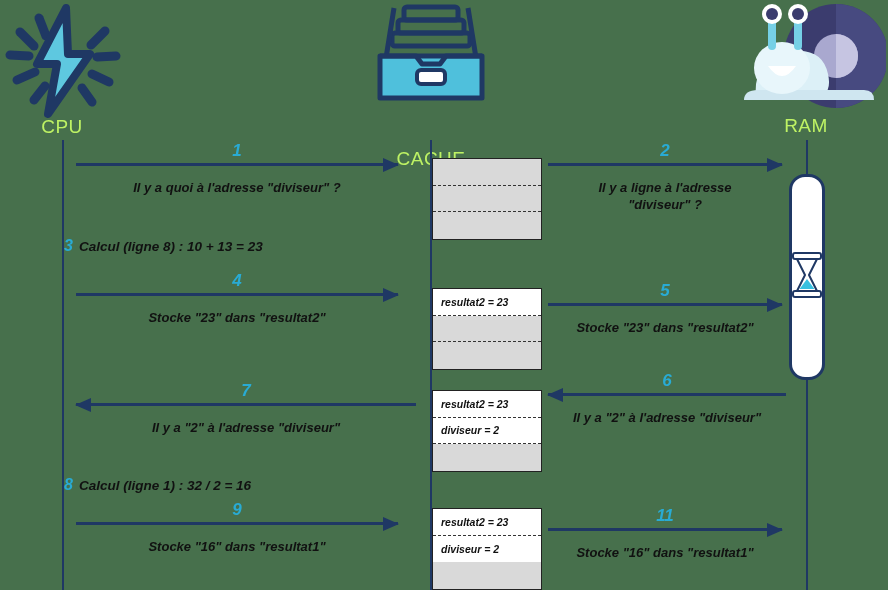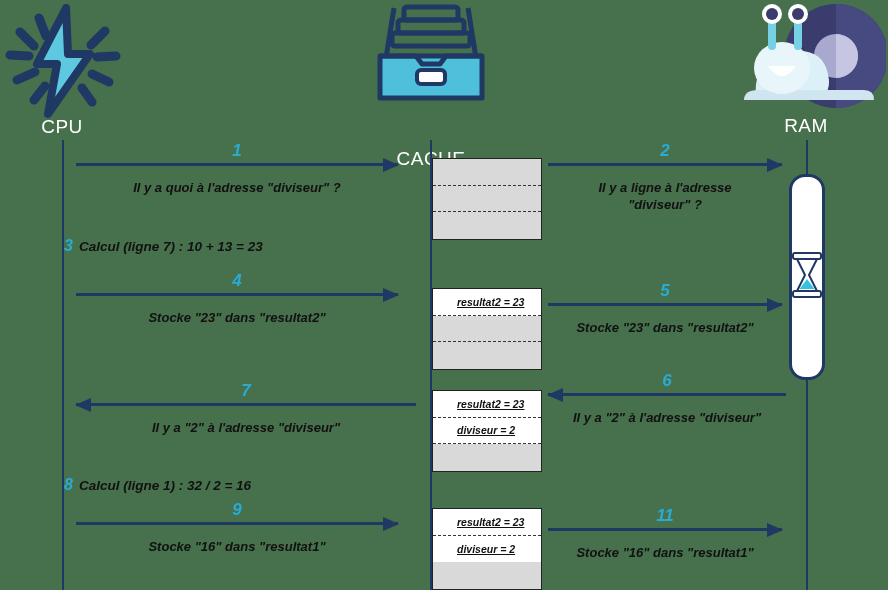--- a/index.html
+++ b/index.html
@@ -11,21 +11,21 @@
     position:relative;
   }
   #stage{position:absolute;left:0;top:0;width:888px;height:590px;}
 
   
   .actor-label{
     position:absolute;
     font-family:"Liberation Sans", sans-serif;
     font-size:19px;
     font-weight:400;
-    color:#ffffff;
+    color:#bef264;
     letter-spacing:.5px;
     white-space:nowrap;
     text-align:center;
   }
   .actor-icon{position:absolute;}
 
   
   .lifeline{
     position:absolute;
     width:2px;
@@ -97,27 +97,26 @@
     border:1.5px solid #222222;
     box-sizing:border-box;
     background:#d9d9d9;
   }
   .cacherow{
     box-sizing:border-box;
     height:33.3333%;
     border-bottom:1px dashed #333333;
     display:flex;
     align-items:center;
-    padding-left:24px;
+    padding-left:8px;
     font-size:10.5px;
     font-style:italic;
     font-weight:bold;
     color:#111111;
     white-space:nowrap;
-    text-decoration:underline;
   }
   .cacherow:last-child{border-bottom:none;}
   .cacherow.filled{background:#ffffff;}
 
   
   .rambox{
     position:absolute;
     background:#ffffff;
     border:3px solid #1f3864;
     border-radius:16px;
@@ -234,21 +233,21 @@
 
   <div class="msg right" style="left:548px;top:163px;width:234px;">
     <div class="num">2</div>
     <div class="line"></div>
     <div class="head"></div>
     <div class="cap">Il y a ligne à l'adresse
 "diviseur" ?</div>
   </div>
 
   <div class="note" style="left:64px;top:237px;">
-    <span class="n">3</span><span>Calcul (ligne 7) : 10 + 13 = 23</span>
+    <span class="n">3</span><span>Calcul (ligne 8) : 10 + 13 = 23</span>
   </div>
 
   <div class="msg right" style="left:76px;top:293px;width:322px;">
     <div class="num">4</div>
     <div class="line"></div>
     <div class="head"></div>
     <div class="cap">Stocke "23" dans "resultat2"</div>
   </div>
 
   <div class="msg right" style="left:548px;top:303px;width:234px;">

